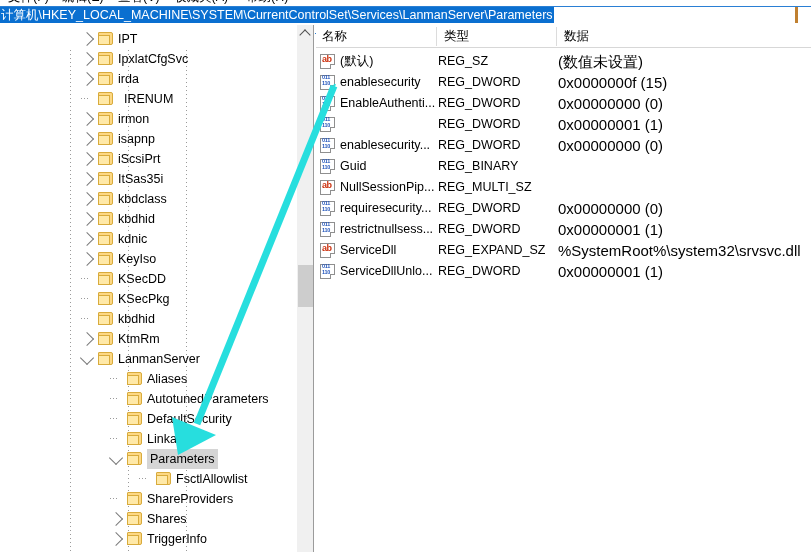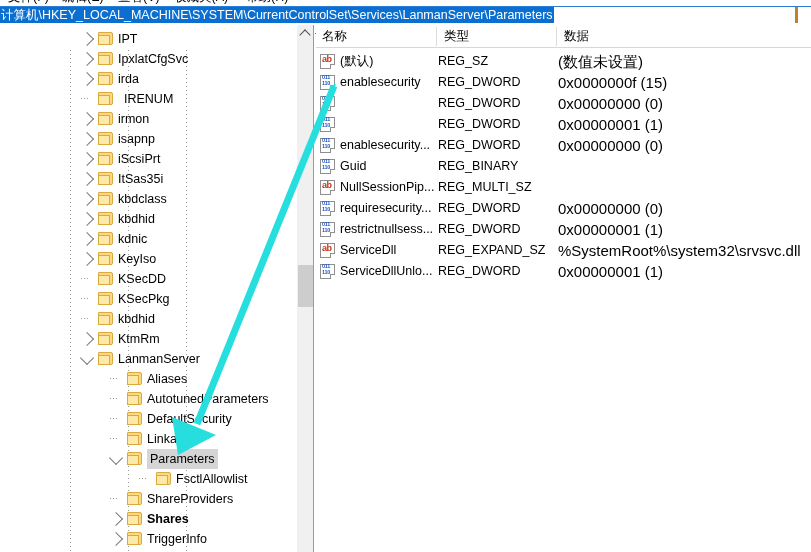--- a/index.html
+++ b/index.html
@@ -314,21 +314,21 @@
             <span class="front"></span>
           </span>
           <span class="tlabel" style="left: 147px;">ShareProviders</span>
         </div>
         <div class="trow" style="top: 484px; width: 296px;">
           <span class="chev closed" style="left: 111px;"></span>
           <span class="folder" style="left: 127px;">
             <span class="back"></span>
             <span class="front"></span>
           </span>
-          <span class="tlabel" style="left: 147px; font-weight: bold;">Shares</span>
+          <span class="tlabel" style="left: 147px;">Shares</span>
         </div>
         <div class="trow" style="top: 504px; width: 296px;">
           <span class="chev closed" style="left: 111px;"></span>
           <span class="folder" style="left: 127px;">
             <span class="back"></span>
             <span class="front"></span>
           </span>
           <span class="tlabel" style="left: 147px;">TriggerInfo</span>
         </div>
       </div>
@@ -366,20 +366,21 @@
             <span class="dog"></span>
           </span>
           <span class="c-name">enablesecurity</span>
           <span class="c-type">REG_DWORD</span>
           <span class="c-data">0x0000000f (15)</span>
         </div>
         <div class="lrow" style="top: 68px;">
           <span class="vicon dw">
             <span class="dog"></span>
           </span>
+          <span class="c-name">EnableAuthenti...</span>
           <span class="c-type">REG_DWORD</span>
           <span class="c-data">0x00000000 (0)</span>
         </div>
         <div class="lrow" style="top: 89px;">
           <span class="vicon dw">
             <span class="dog"></span>
           </span>
           <span class="c-type">REG_DWORD</span>
           <span class="c-data">0x00000001 (1)</span>
         </div>

